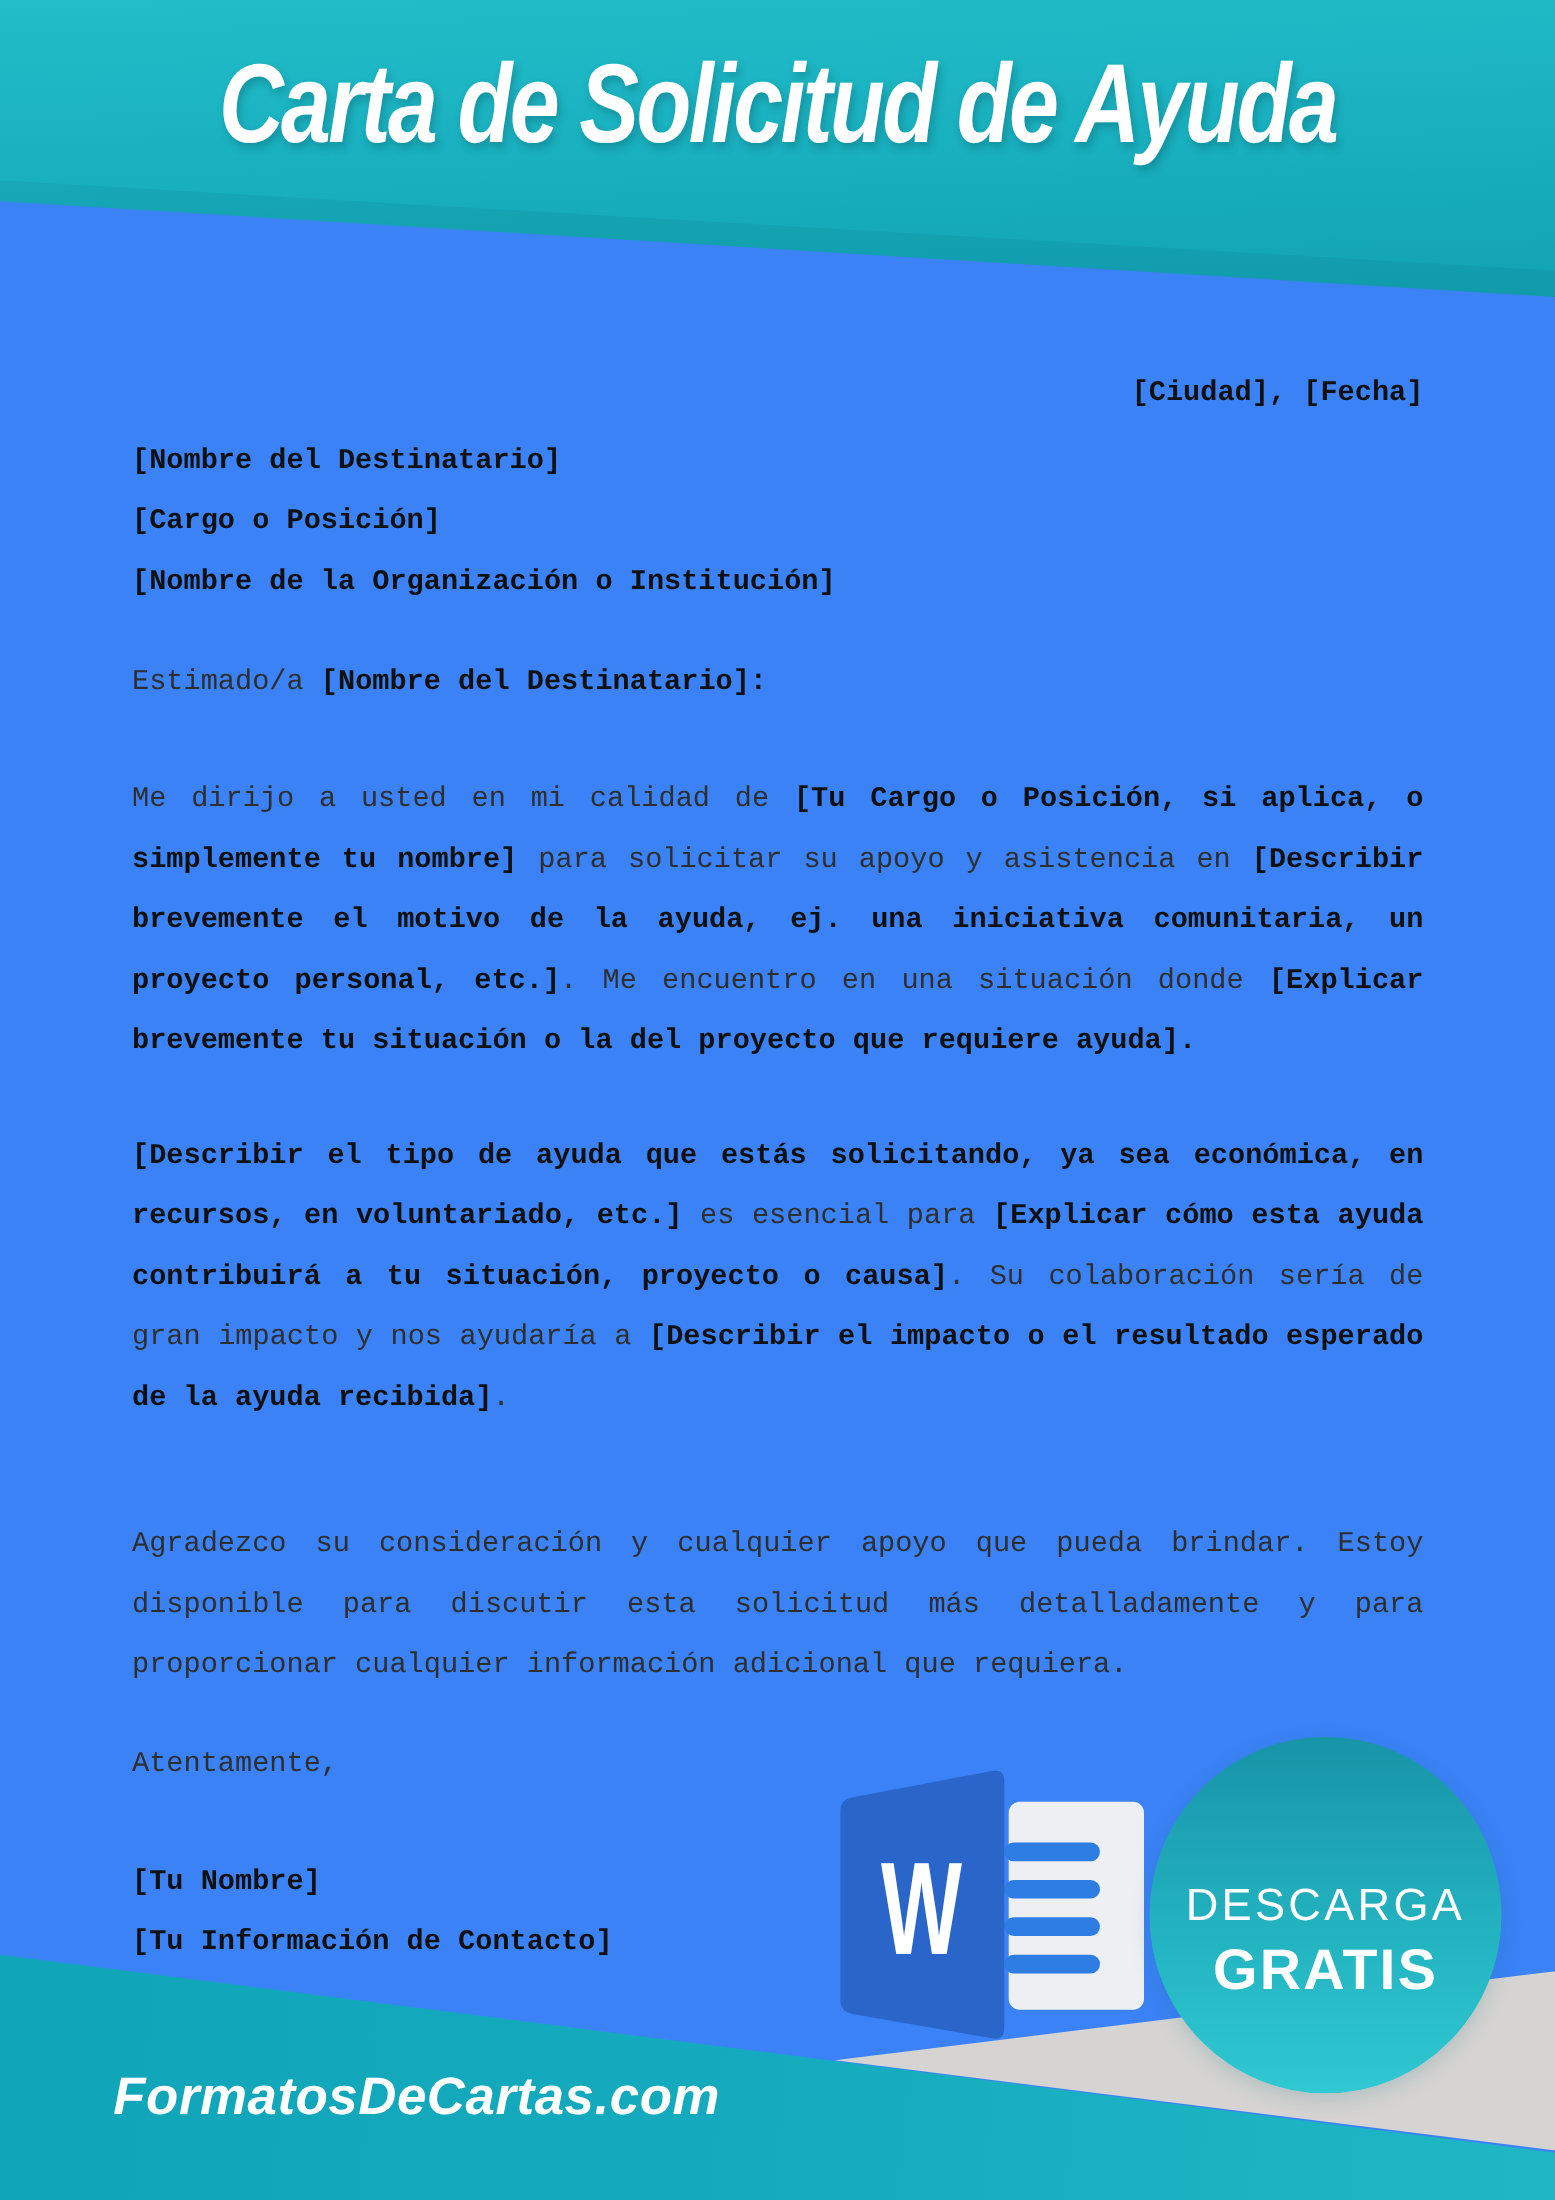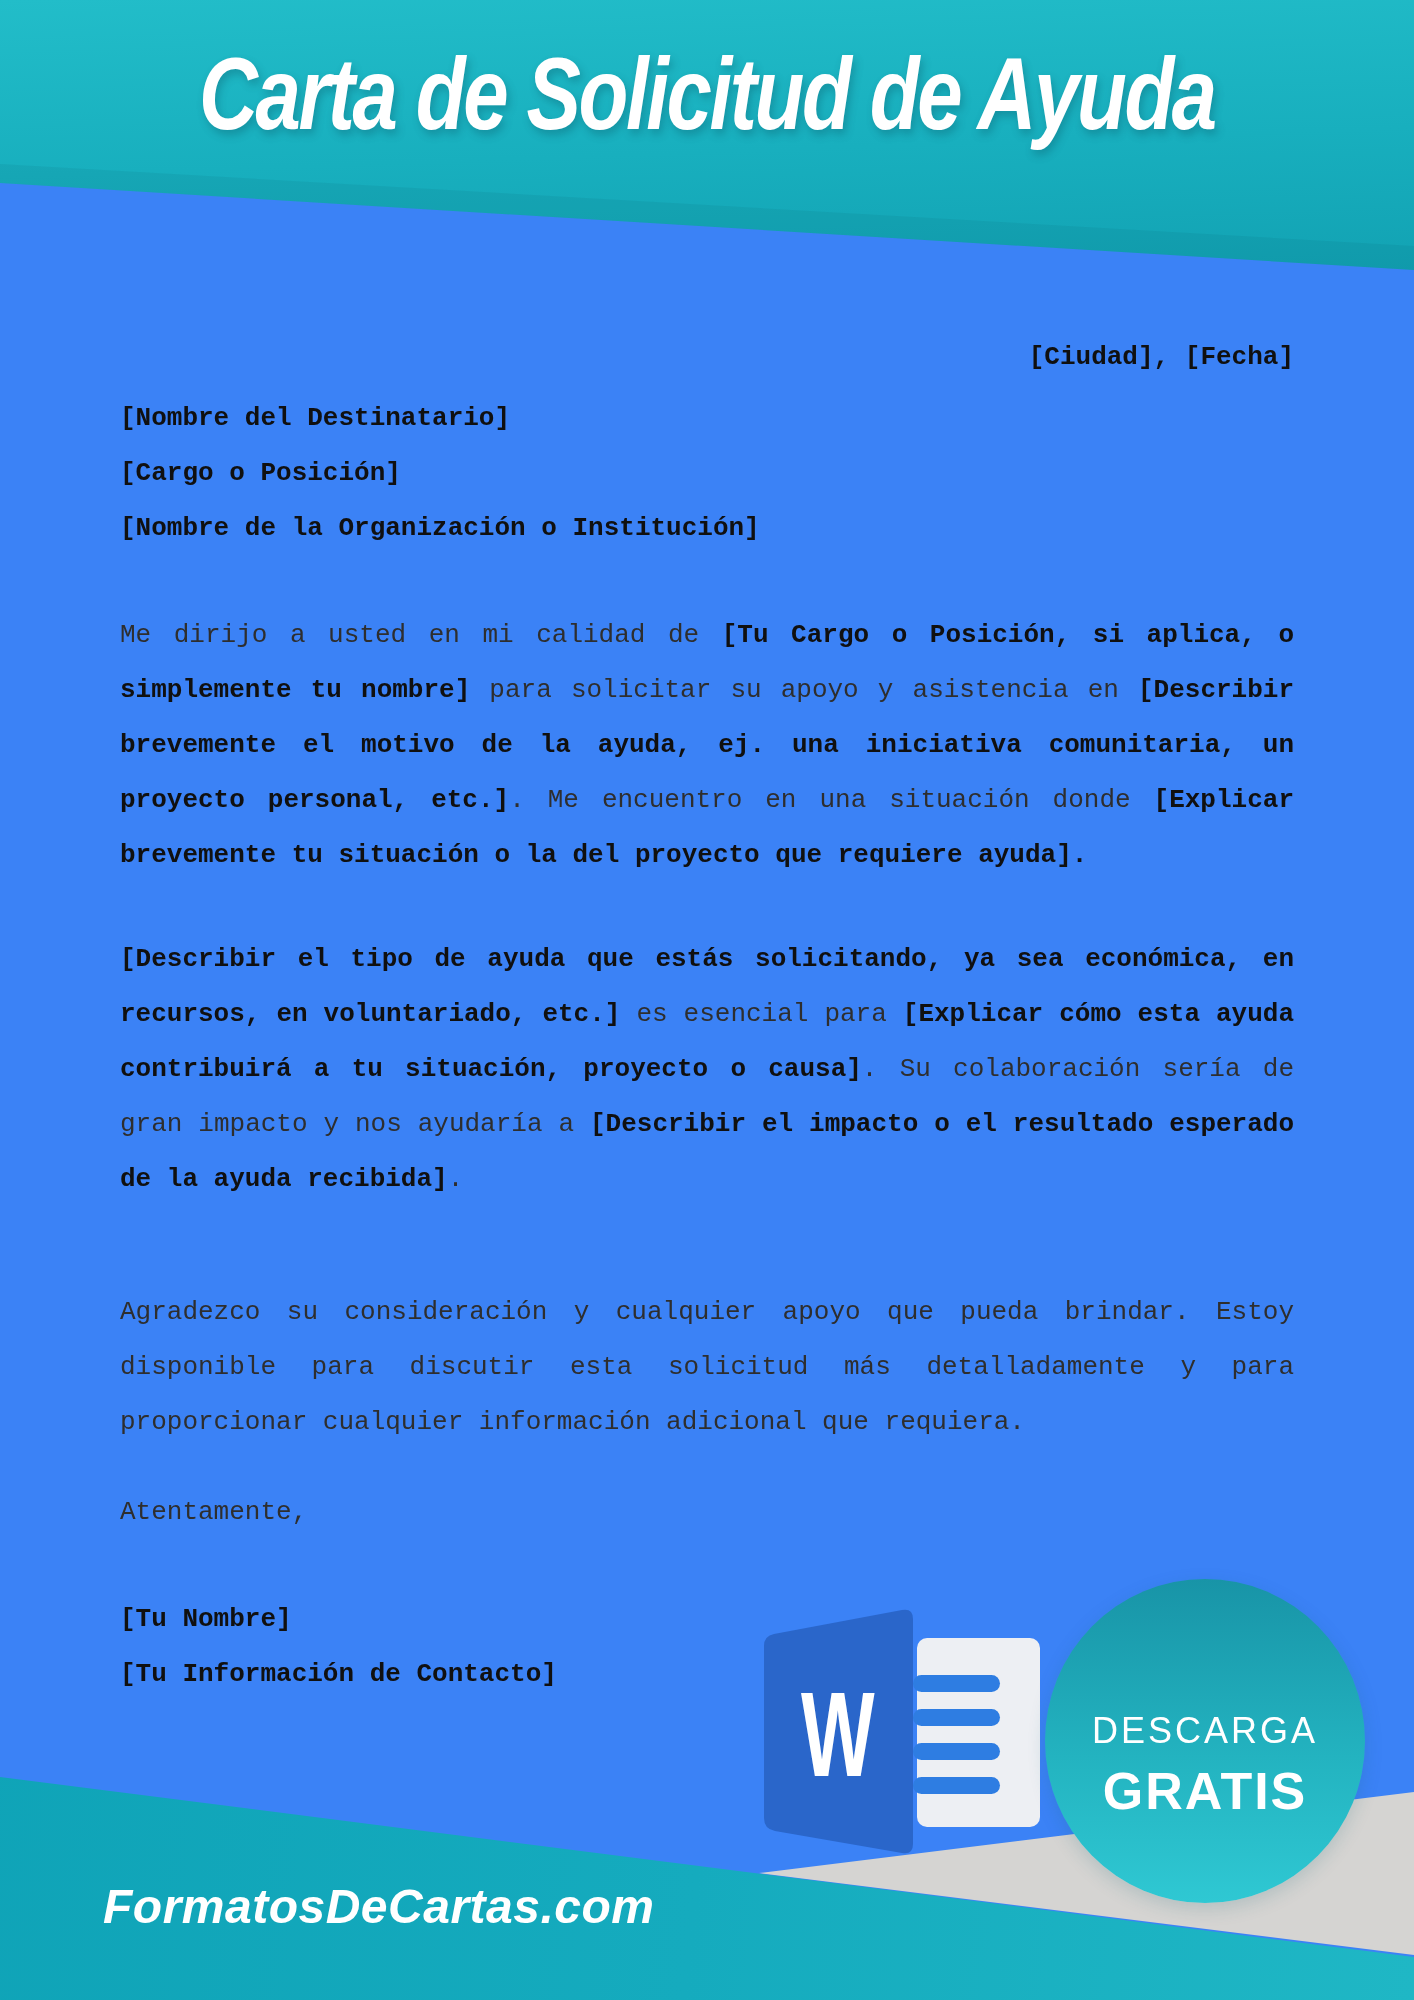--- a/index.html
+++ b/index.html
@@ -61,41 +61,42 @@
   
   .word-icon{position:absolute;left:750px;top:1592px;width:300px;height:280px;z-index:4;}
   
   .badge{
     position:absolute;left:1045px;top:1579px;width:320px;height:324px;border-radius:50%;
     background:linear-gradient(180deg,#1894a7 0%,#23b3c0 55%,#2fc8d3 100%);
     display:flex;flex-direction:column;align-items:center;justify-content:center;
     z-index:5;cursor:pointer;box-shadow:0 6px 18px rgba(20,100,115,0.18);
   }
   .badge-inner{transform:translateY(14px);text-align:center;color:#ffffff;}
-  .badge-line1{font-size:36px;font-weight:400;letter-spacing:3px;line-height:48px;margin-top:24px;}
+  .badge-line1{font-size:41px;font-weight:400;letter-spacing:3px;line-height:48px;margin-top:24px;}
   .badge-line2{font-size:52px;font-weight:700;letter-spacing:2px;line-height:72px;}
 </style>
 </head>
 <body>
 
 <div class="page">
 
   <div class="hdr"></div>
   <div class="hdr-edge"></div>
   <div class="title-wrap">
     <span class="title">Carta de Solicitud de Ayuda</span>
   </div>
 
   <div class="letter">
     <div class="date">[Ciudad], [Fecha]</div>
     <div class="recipient">
         <div>[Nombre del Destinatario]</div>
         <div>[Cargo o Posición]</div>
         <div>[Nombre de la Organización o Institución]</div>
       </div>
+    <div class="greeting"><span>Estimado/a </span><span class="b">[Nombre del Destinatario]:</span></div>
     <p class="para p1"><span>Me dirijo a usted en mi calidad de </span><span class="b">[Tu Cargo o Posición, si aplica, o simplemente tu nombre]</span><span> para solicitar su apoyo y asistencia en </span><span class="b">[Describir brevemente el motivo de la ayuda, ej. una iniciativa comunitaria, un proyecto personal, etc.]</span><span>. Me encuentro en una situación donde </span><span class="b">[Explicar brevemente tu situación o la del proyecto que requiere ayuda].</span></p>
     <p class="para p2"><span class="b">[Describir el tipo de ayuda que estás solicitando, ya sea económica, en recursos, en voluntariado, etc.]</span><span> es esencial para </span><span class="b">[Explicar cómo esta ayuda contribuirá a tu situación, proyecto o causa]</span><span>. Su colaboración sería de gran impacto y nos ayudaría a </span><span class="b">[Describir el impacto o el resultado esperado de la ayuda recibida]</span><span>.</span></p>
     <p class="para p3"><span>Agradezco su consideración y cualquier apoyo que pueda brindar. Estoy disponible para discutir esta solicitud más detalladamente y para proporcionar cualquier información adicional que requiera.</span></p>
     <div class="closing">Atentamente,</div>
     <div class="signature">
         <div>[Tu Nombre]</div>
         <div>[Tu Información de Contacto]</div>
       </div>
   </div>
 

